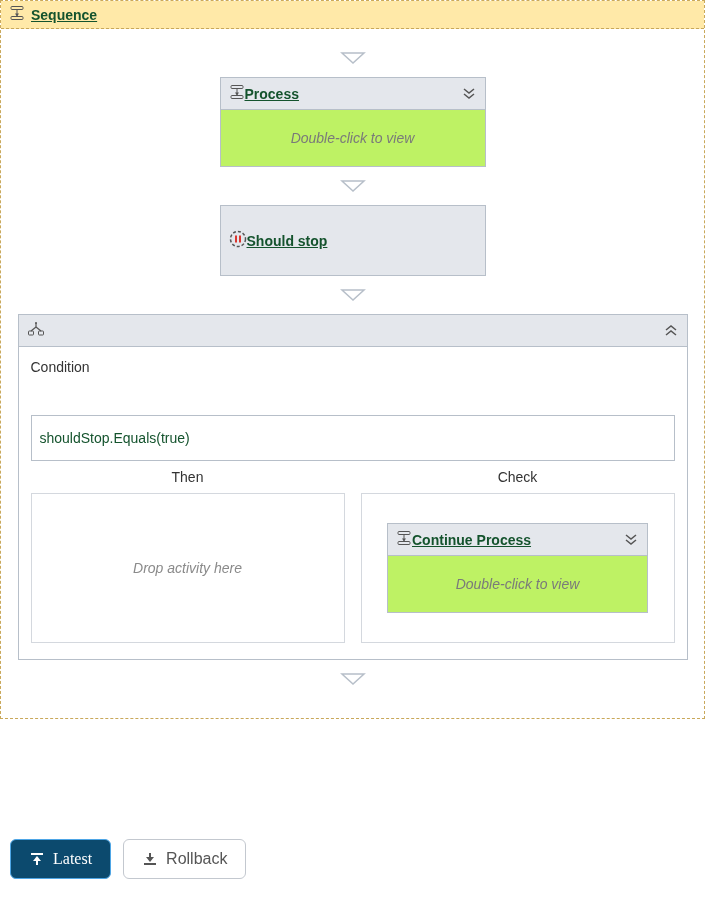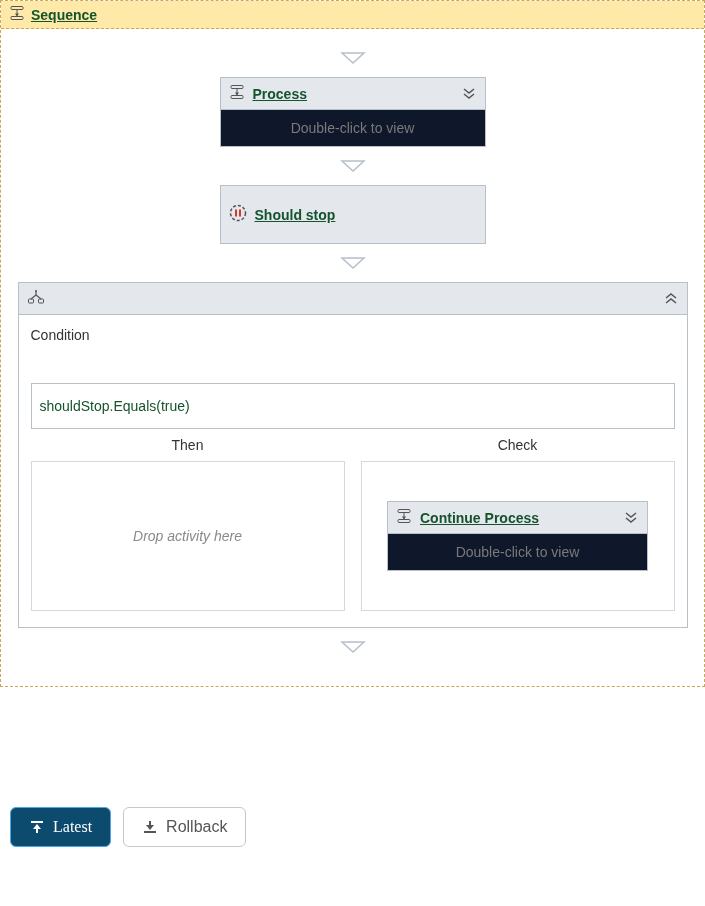--- a/index.html
+++ b/index.html
@@ -39,43 +39,43 @@
   .activity-box {
     border: 1px solid #b7bfc9;
     width: 266px;
   }
   .activity-header {
     background: #e4e7ec;
     border-bottom: 1px solid #b7bfc9;
     padding: 6px 8px;
     display: flex;
     align-items: center;
-    gap: 8px;
     position: relative;
   }
   .activity-title { font-weight: 600; color: #14532d; text-decoration: underline; }
   .expand-icon {
     margin-left: auto;
     display: flex;
     align-items: center;
   }
   .activity-body {
-    background: #0f172a;
-    padding: 10px;
+    background: #bef264;
+    padding: 20px;
     text-align: center;
     color: #7a7a7a;
+    font-style: italic;
   }
   .single-header-box {
     border: 1px solid #b7bfc9;
     width: 266px;
     background: #e4e7ec;
-    padding: 18px 8px;
-    display: flex;
-    align-items: center;
-    gap: 8px;
+    padding: 24px 8px;
+    display: flex;
+    align-items: center;
+    gap: 0;
   }
   .if-container {
     border: 1px solid #b7bfc9;
     width: 670px;
   }
   .if-header {
     background: #e4e7ec;
     border-bottom: 1px solid #b7bfc9;
     padding: 6px 8px;
     display: flex;

